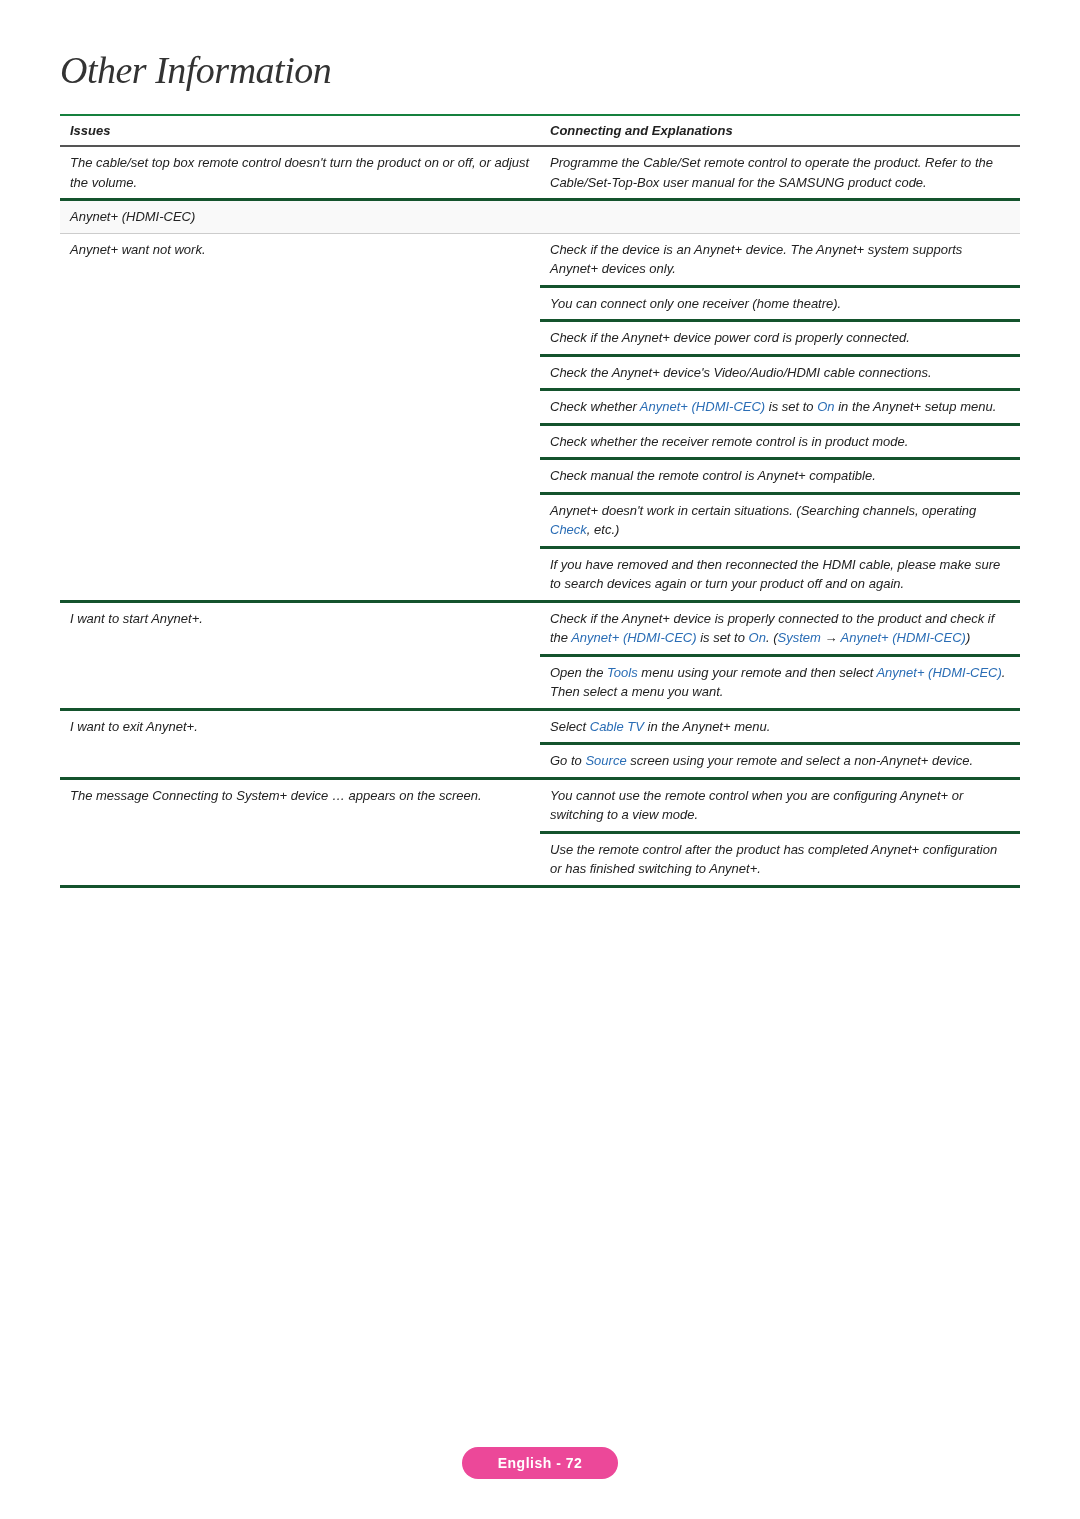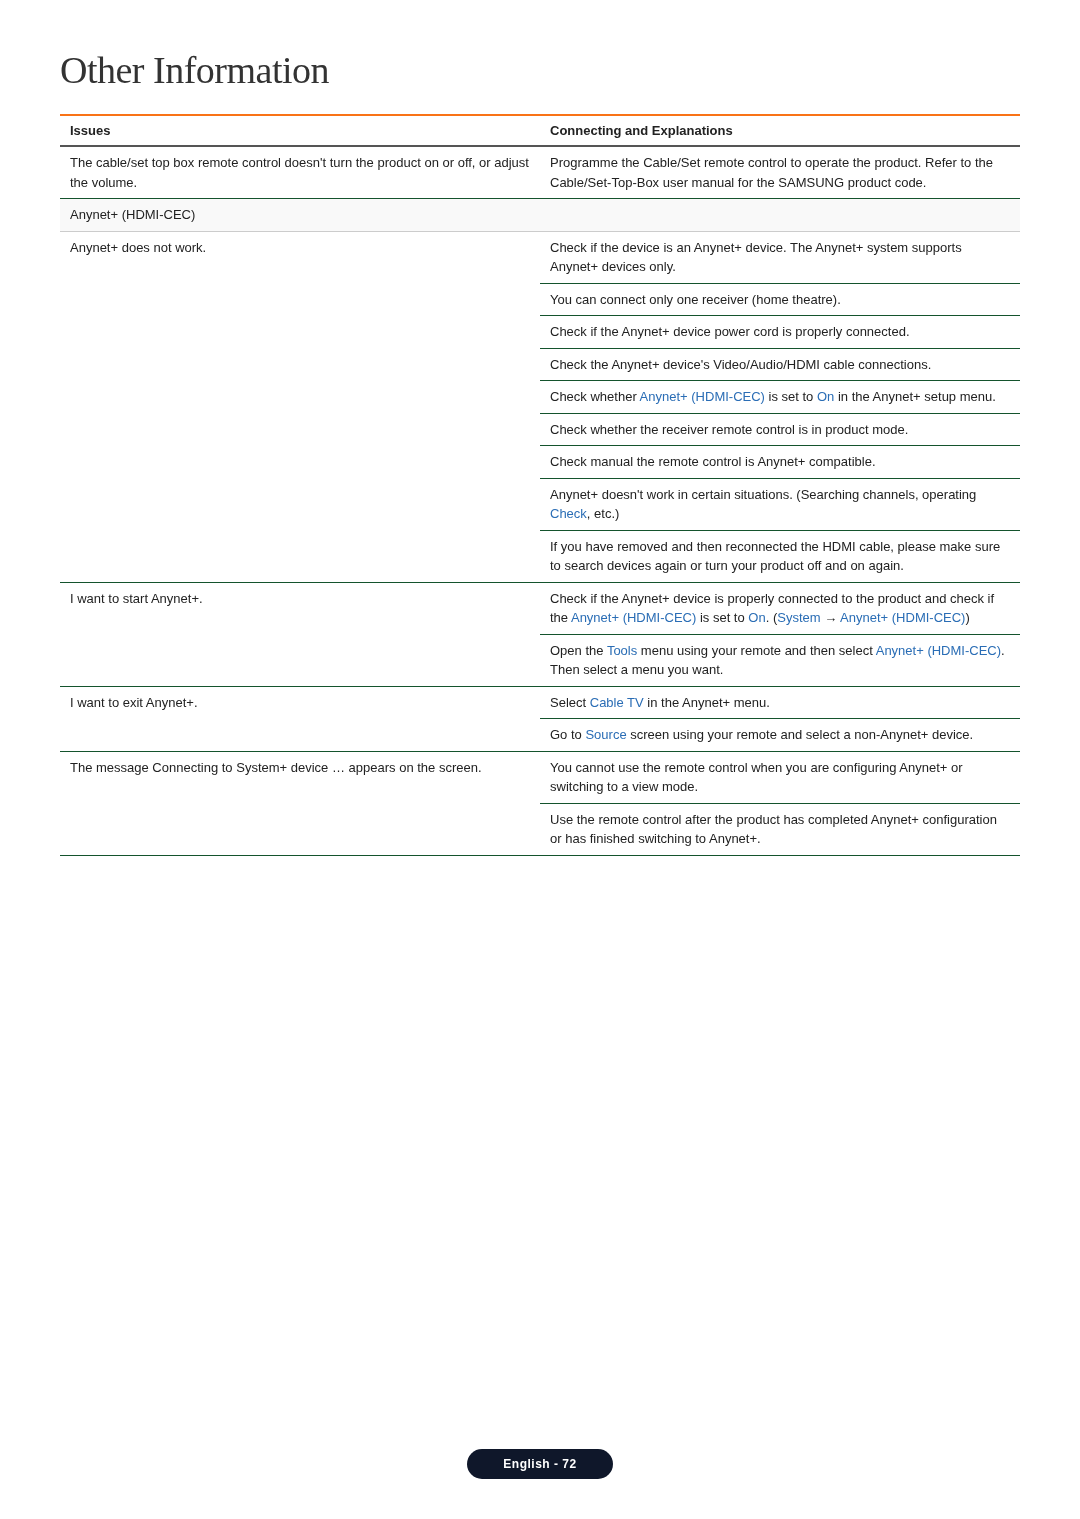--- a/index.html
+++ b/index.html
@@ -7,50 +7,51 @@
       background: #fff;
       font-family: Arial, Helvetica, sans-serif;
       font-size: 13px;
       color: #222;
       width: 1080px;
       min-height: 1519px;
       position: relative;
     }
     .page-content {
       padding: 48px 60px 120px 60px;
+      font-style: italic;
     }
     h1 {
       font-family: Georgia, 'Times New Roman', serif;
       font-size: 38px;
       font-weight: normal;
       color: #333;
       margin-bottom: 22px;
       letter-spacing: -0.5px;
     }
     table {
       width: 100%;
       border-collapse: collapse;
       font-size: 13px;
     }
     thead tr th {
       background: #fff;
-      border-top: 2px solid #f97316;
+      border-top: 2px solid #15803d;
       border-bottom: 2px solid #555;
       text-align: left;
       padding: 7px 10px;
       font-weight: bold;
       font-size: 13px;
     }
     th:first-child {
       width: 220px;
     }
     td {
       vertical-align: top;
       padding: 6px 10px;
-      border-bottom: 1px solid #14532d;
+      border-bottom: 3px solid #14532d;
       line-height: 1.5;
     }
     td:first-child {
       width: 220px;
       font-size: 13px;
     }
     .section-header td {
       background: #f9f9f9;
       font-weight: normal;
       font-size: 13px;
@@ -64,25 +65,25 @@
     .page-footer {
       position: absolute;
       bottom: 40px;
       left: 0;
       right: 0;
       display: flex;
       justify-content: center;
       align-items: center;
     }
     .page-number-badge {
-      background: #0f172a;
+      background: #ec4899;
       color: #fff;
       border-radius: 20px;
       padding: 8px 36px;
-      font-size: 12px;
+      font-size: 14px;
       font-weight: bold;
       letter-spacing: 0.5px;
     }
   </style>
 </head>
 <body>
 
 <div class="page-content">
   <h1>Other Information</h1>
 
@@ -98,21 +99,21 @@
       <tr>
         <td>The cable/set top box remote control doesn't turn the product on or off, or adjust the volume.</td>
         <td>Programme the Cable/Set remote control to operate the product. Refer to the Cable/Set-Top-Box user manual for the SAMSUNG product code.</td>
       </tr>
 
       <tr class="section-header">
         <td colspan="2">Anynet+ (HDMI-CEC)</td>
       </tr>
 
       <tr>
-        <td rowspan="9">Anynet+ does not work.</td>
+        <td rowspan="9">Anynet+ want not work.</td>
         <td>Check if the device is an Anynet+ device. The Anynet+ system supports Anynet+ devices only.</td>
       </tr>
       <tr>
         <td>You can connect only one receiver (home theatre).</td>
       </tr>
       <tr>
         <td>Check if the Anynet+ device power cord is properly connected.</td>
       </tr>
       <tr>
         <td>Check the Anynet+ device's Video/Audio/HDMI cable connections.</td>

